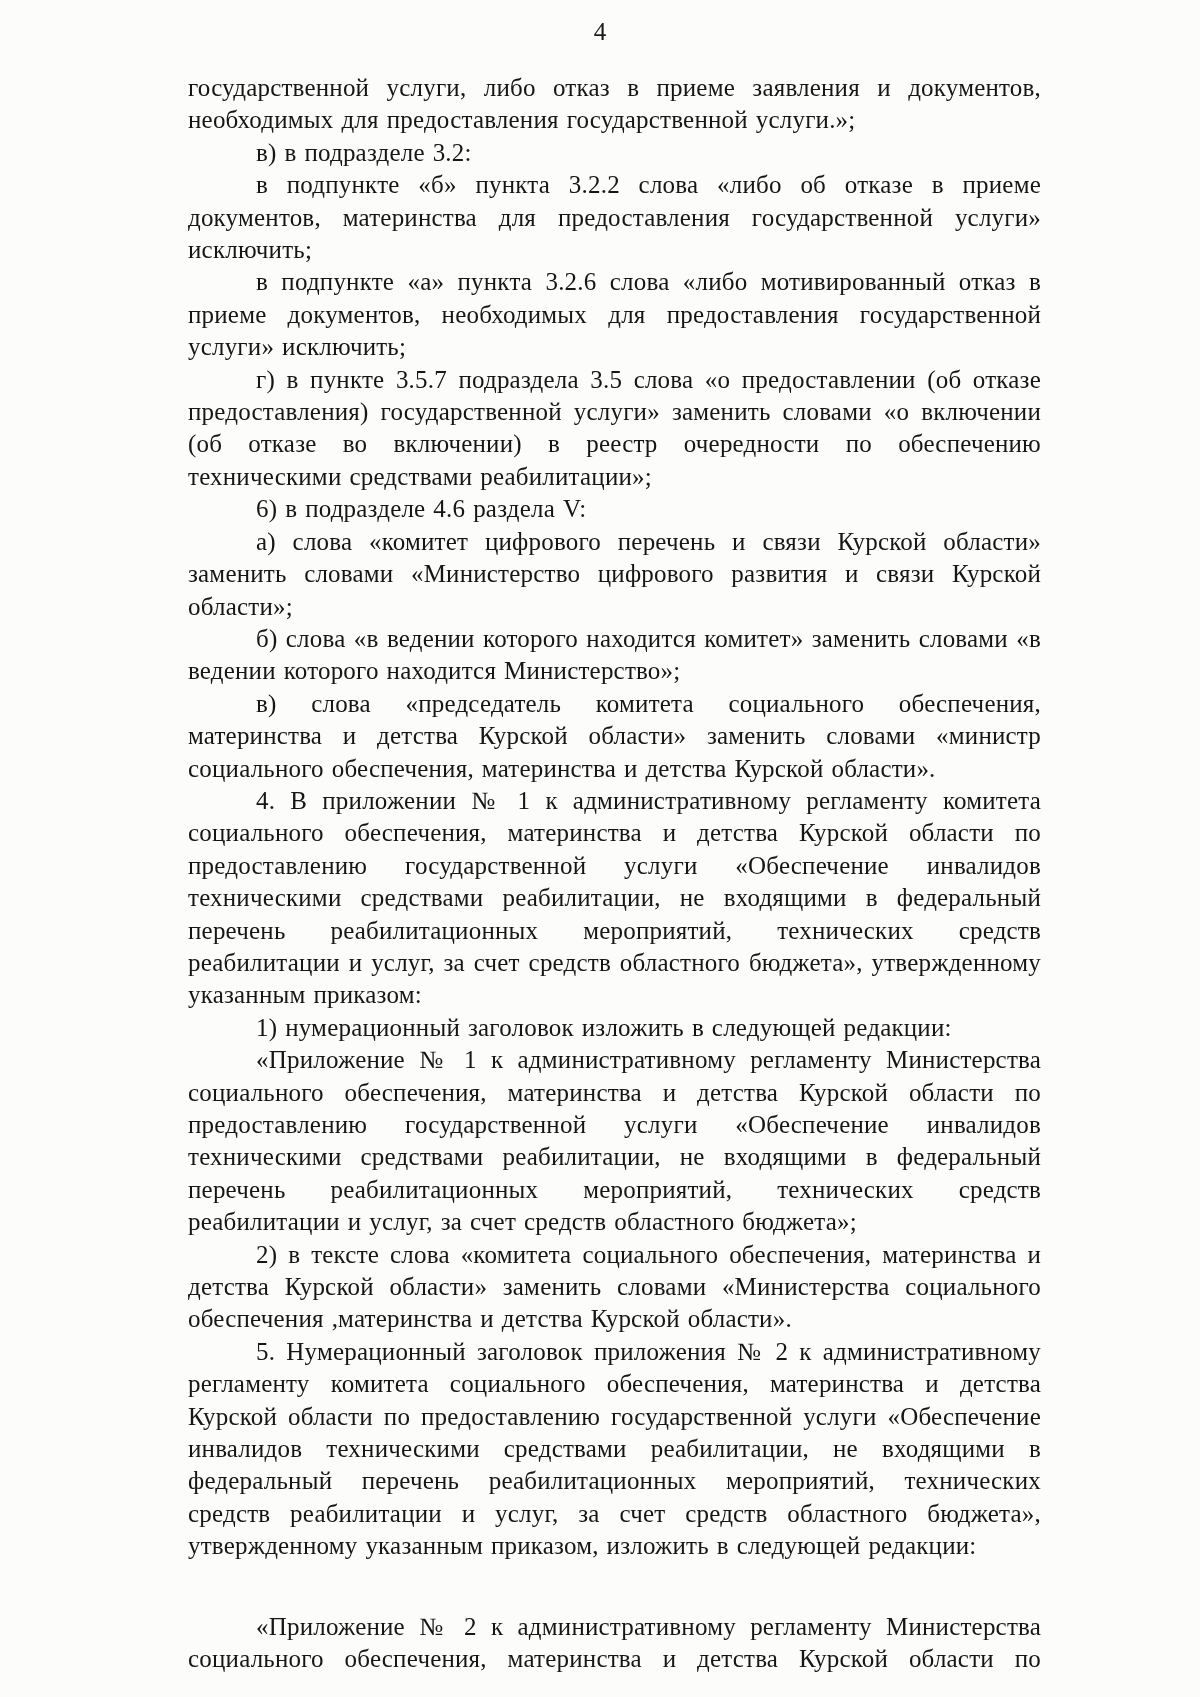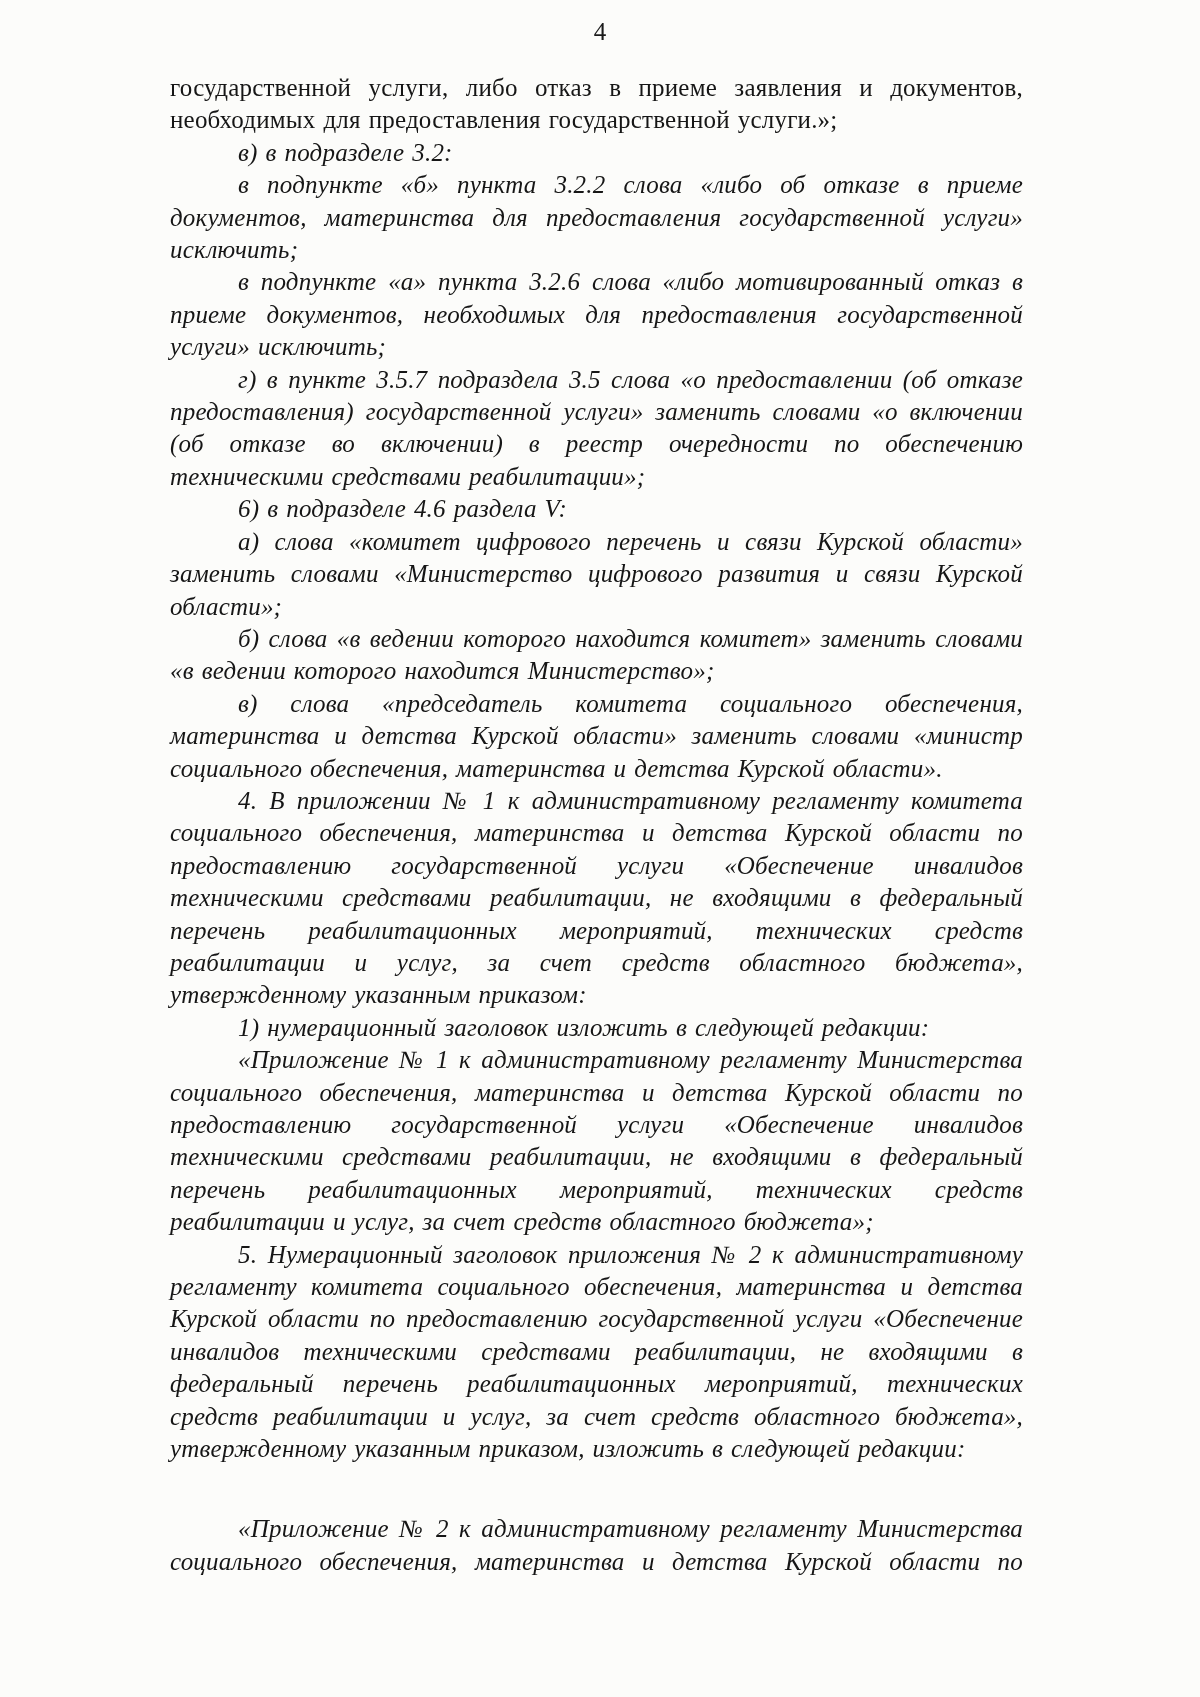--- a/index.html
+++ b/index.html
@@ -27,35 +27,34 @@
     left: 0;
     width: 100%;
     text-align: center;
     font-size: 25px;
     line-height: 28px;
     color: #1a1a1a;
   }
   .doc-body {
     position: absolute;
     top: 72px;
-    left: 170px;
+    left: 188px;
     width: 853px;
     font-size: 25px;
     line-height: 32.4px;
     text-align: justify;
     word-spacing: 1.5px;
     letter-spacing: 0.2px;
   }
   .doc-body p {
     margin: 0;
     padding: 0;
   }
   .doc-body p.indented {
     text-indent: 68px;
-    font-style: italic;
   }
   
   .doc-body p.continues {
     text-align-last: justify;
     margin-top: 48px;
   }
 </style>
 </head>
 <body>
 
@@ -67,16 +66,17 @@
       <p class="indented">в подпункте «б» пункта 3.2.2 слова «либо об отказе в приеме документов, материнства для предоставления государственной услуги» исключить;</p>
       <p class="indented">в подпункте «а» пункта 3.2.6 слова «либо мотивированный отказ в приеме документов, необходимых для предоставления государственной услуги» исключить;</p>
       <p class="indented">г) в пункте 3.5.7 подраздела 3.5 слова «о предоставлении (об отказе предоставления) государственной услуги» заменить словами «о включении (об отказе во включении) в реестр очередности по обеспечению техническими средствами реабилитации»;</p>
       <p class="indented">6) в подразделе 4.6 раздела V:</p>
       <p class="indented">а) слова «комитет цифрового перечень и связи Курской области» заменить словами «Министерство цифрового развития и связи Курской области»;</p>
       <p class="indented">б) слова «в ведении которого находится комитет» заменить словами «в ведении которого находится Министерство»;</p>
       <p class="indented">в) слова «председатель комитета социального обеспечения, материнства и детства Курской области» заменить словами «министр социального обеспечения, материнства и детства Курской области».</p>
       <p class="indented">4. В приложении № 1 к административному регламенту комитета социального обеспечения, материнства и детства Курской области по предоставлению государственной услуги «Обеспечение инвалидов техническими средствами реабилитации, не входящими в федеральный перечень реабилитационных мероприятий, технических средств реабилитации и услуг, за счет средств областного бюджета», утвержденному указанным приказом:</p>
       <p class="indented">1) нумерационный заголовок изложить в следующей редакции:</p>
       <p class="indented">«Приложение № 1 к административному регламенту Министерства социального обеспечения, материнства и детства Курской области по предоставлению государственной услуги «Обеспечение инвалидов техническими средствами реабилитации, не входящими в федеральный перечень реабилитационных мероприятий, технических средств реабилитации и услуг, за счет средств областного бюджета»;</p>
+      <p class="indented">2) в тексте слова «комитета социального обеспечения, материнства и детства Курской области» заменить словами «Министерства социального обеспечения ,материнства и детства Курской области».</p>
       <p class="indented">5. Нумерационный заголовок приложения № 2 к административному регламенту комитета социального обеспечения, материнства и детства Курской области по предоставлению государственной услуги «Обеспечение инвалидов техническими средствами реабилитации, не входящими в федеральный перечень реабилитационных мероприятий, технических средств реабилитации и услуг, за счет средств областного бюджета», утвержденному указанным приказом, изложить в следующей редакции:</p>
       <p class="indented continues">«Приложение № 2 к административному регламенту Министерства социального обеспечения, материнства и детства Курской области по</p>
     </div>
 </div>
 
 </body></html>

